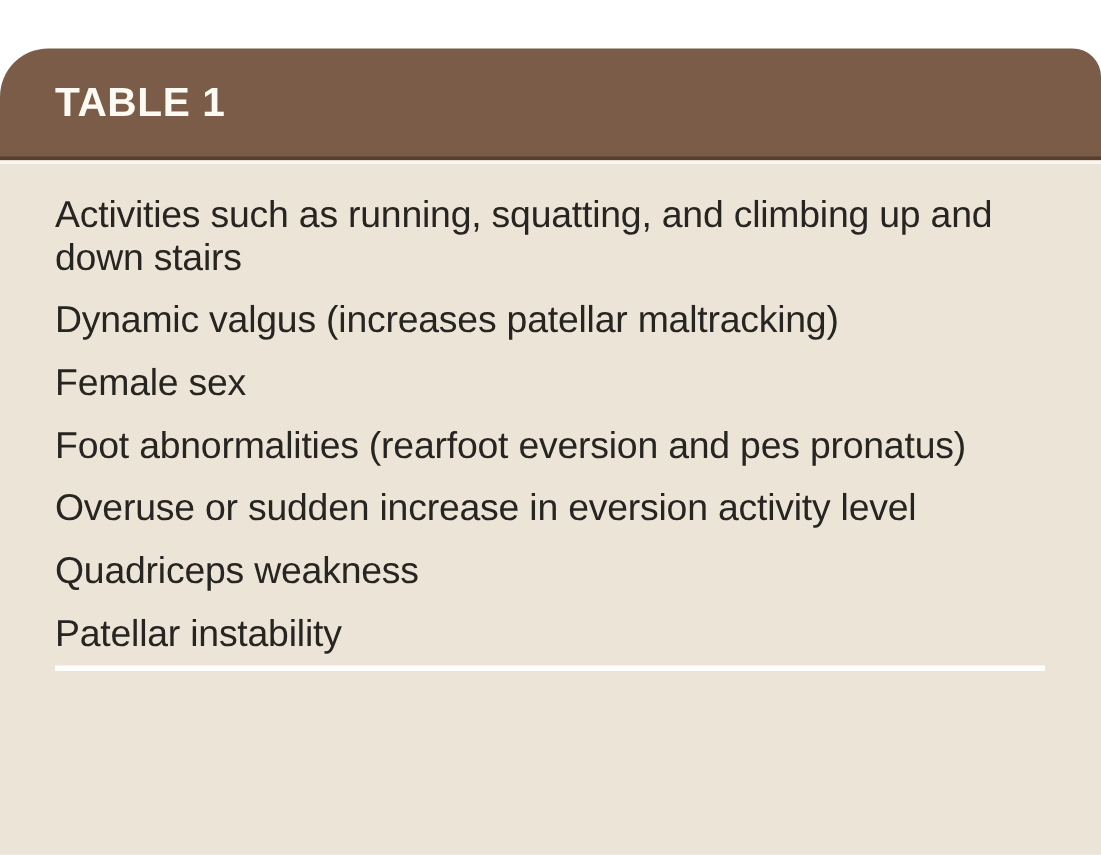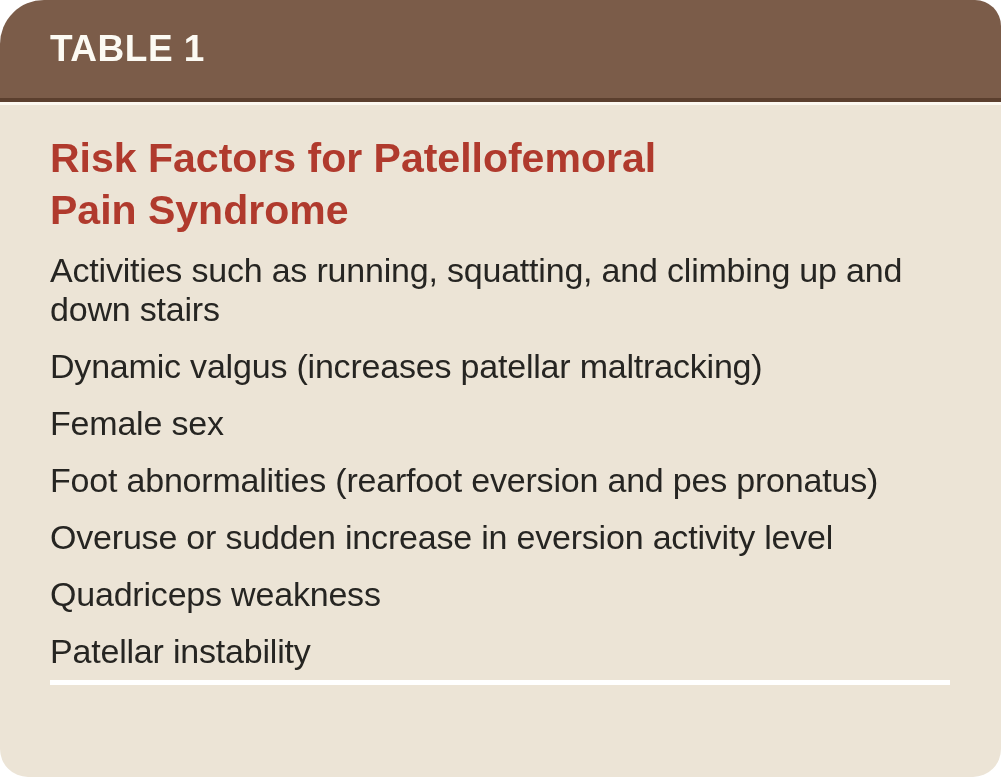--- a/index.html
+++ b/index.html
@@ -15,21 +15,21 @@
   }
   html,body{margin:0;padding:0;}
   body{
     width:1001px;height:777px;
     background:var(--page-bg);
     font-family:"Liberation Sans","DejaVu Sans",sans-serif;
     overflow:hidden;
   }
   .card{
     position:relative;
-    width:1001px;height:587px;
+    width:1001px;height:587px;margin-top:44px;
   }
   .table-header{
     box-sizing:border-box;
     height:102px;
     background:var(--header-bg);
     border-bottom:4px solid var(--header-rule);
     border-radius:44px 26px 0 0;
     display:flex;
     align-items:center;
     padding-left:50px;
@@ -84,21 +84,20 @@
 <body>
 
 <div class="card">
 
   <div class="table-header">
     <span class="table-label">TABLE 1</span>
   </div>
 
   <div class="table-body">
 
-    <h1 class="table-title"><span>Risk Factors for Patellofemoral</span><br><span>Pain Syndrome</span></h1>
 
     <div class="risk-list">
       <div class="risk-item">Activities such as running, squatting, and climbing up and down stairs</div>
       <div class="risk-item">Dynamic valgus (increases patellar maltracking)</div>
       <div class="risk-item">Female sex</div>
       <div class="risk-item">Foot abnormalities (rearfoot eversion and pes pronatus)</div>
       <div class="risk-item">Overuse or sudden increase in eversion activity level</div>
       <div class="risk-item">Quadriceps weakness</div>
       <div class="risk-item">Patellar instability</div>
     </div>

